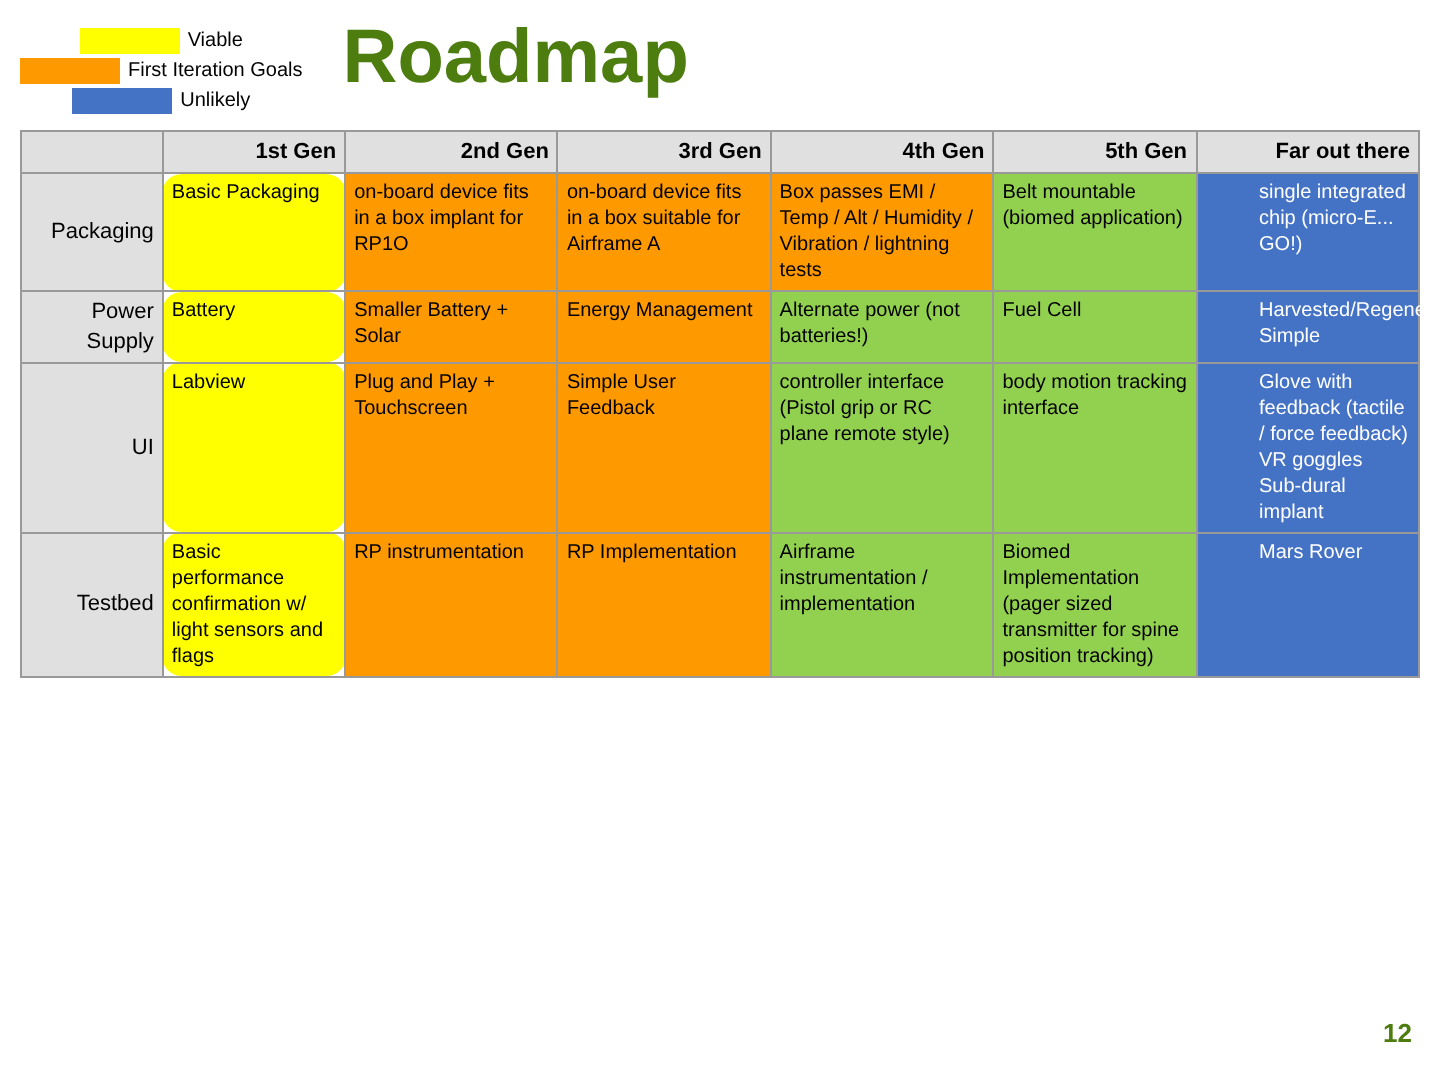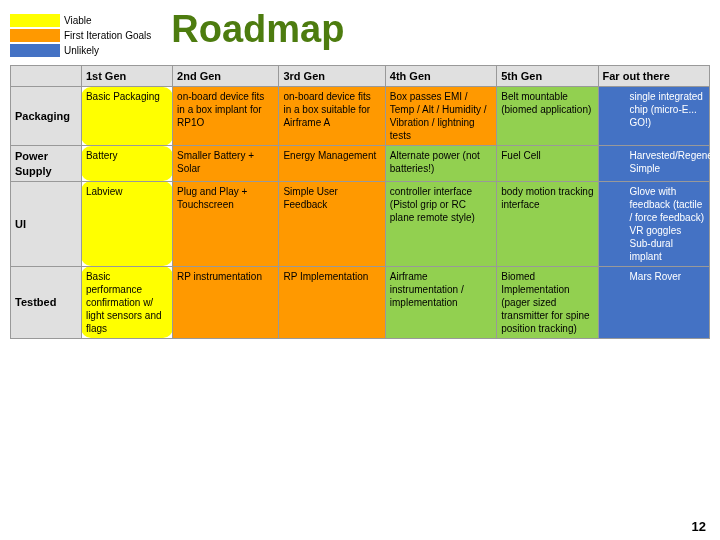--- a/index.html
+++ b/index.html
@@ -33,20 +33,21 @@
       gap: 2px;
       margin-right: 20px;
       margin-top: 4px;
     }
 
     .legend-item {
       display: flex;
       align-items: center;
       gap: 4px;
       font-size: 10px;
+      justify-content: center;
     }
 
     .legend-swatch {
       width: 50px;
       height: 13px;
     }
 
     .page-title {
       font-size: 38px;
       font-weight: bold;
@@ -69,45 +70,45 @@
     th, td {
       border: 1px solid #999;
       padding: 3px 4px;
       vertical-align: top;
       font-size: 10px;
       line-height: 1.3;
     }
 
     th {
       background: #e0e0e0;
-      text-align: left;
+      text-align: right;
       font-weight: bold;
       font-size: 11px;
     }
 
     td.row-header {
       background: #e0e0e0;
-      font-weight: bold;
-      text-align: left;
+      font-weight: normal;
+      text-align: right;
       vertical-align: middle;
       font-size: 11px;
     }
 
     .bg-yellow { background: #ffff00; border-radius: 10px; }
     .bg-orange { background: #ff9900; }
     .bg-green  { background: #92d050; }
     .bg-blue   { background: #4472c4; color: #fff; padding-left: 31px; }
 
     .page-number {
       position: absolute;
-      bottom: 6px;
+      bottom: 16px;
       right: 14px;
       font-size: 13px;
       font-weight: bold;
-      color: #000000;
+      color: #4d7c0f;
     }
 
     
     col.col0 { width: 70px; }
     col.col1 { width: 90px; }
     col.col2 { width: 105px; }
     col.col3 { width: 105px; }
     col.col4 { width: 110px; }
     col.col5 { width: 100px; }
     col.col6 { width: 110px; }

